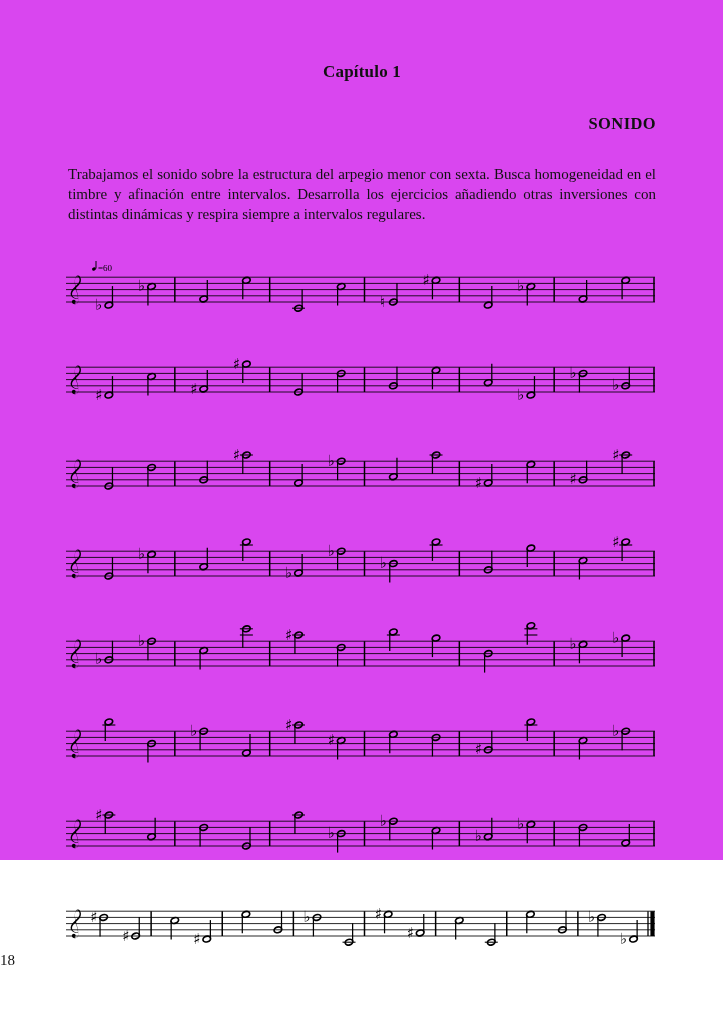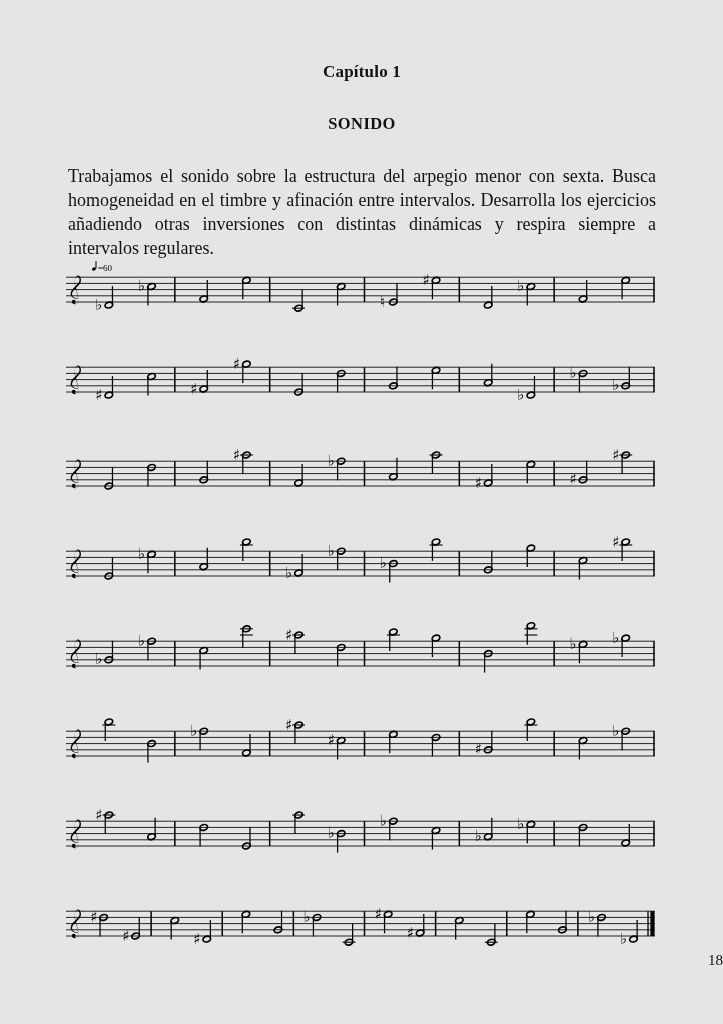--- a/index.html
+++ b/index.html
@@ -11,52 +11,52 @@
     width: 723px;
     height: 1024px;
     font-family: "Liberation Serif", "DejaVu Serif", serif;
     color: #111111;
     position: relative;
     overflow: hidden;
   }
   .page {
     position: relative;
     width: 723px;
-    height: 1024px;
-    background: #e5e5e5;
+    height: 860px;
+    background: #d946ef;
     padding: 0;
     box-sizing: border-box;
   }
   .content {
     position: absolute;
     left: 68px;
     top: 62px;
     width: 588px;
   }
   .chapter-title {
     text-align: center;
     font-weight: bold;
     font-size: 17px;
     letter-spacing: 0.2px;
     margin: 0;
     padding: 0;
   }
   .section-title {
-    text-align: center;
+    text-align: right;
     font-weight: bold;
     font-size: 16.5px;
     letter-spacing: 0.4px;
     margin: 0;
     padding: 0;
     margin-top: 32px;
   }
   .intro-paragraph {
     margin: 0;
     margin-top: 31px;
-    font-size: 18px;
+    font-size: 15px;
     line-height: 1.33;
     text-align: justify;
     text-justify: inter-word;
     hyphens: none;
   }
   .exercise-label {
     margin: 0;
     margin-top: 25px;
     font-size: 13.4px;
   }
@@ -75,21 +75,21 @@
     position: absolute;
     left: 0;
     width: 723px;
     height: 90px;
   }
   .page-number {
     position: absolute;
     left: 0;
     top: 952px;
     width: 723px;
-    text-align: right;
+    text-align: left;
     font-size: 15px;
   }
   svg { display: block; overflow: visible; }
   .stafflines line { stroke: #000; stroke-width: 0.85; }
   .barline { stroke: #000; stroke-width: 1.5; }
   .barline-thin { stroke: #000; stroke-width: 1.3; }
   .barline-thick { stroke: #000; stroke-width: 4.2; }
   .ledger { stroke: #000; stroke-width: 1.1; }
   .stem { stroke: #000; stroke-width: 1.25; }
   .notehead { fill: none; stroke: #000; stroke-width: 1.7; }

